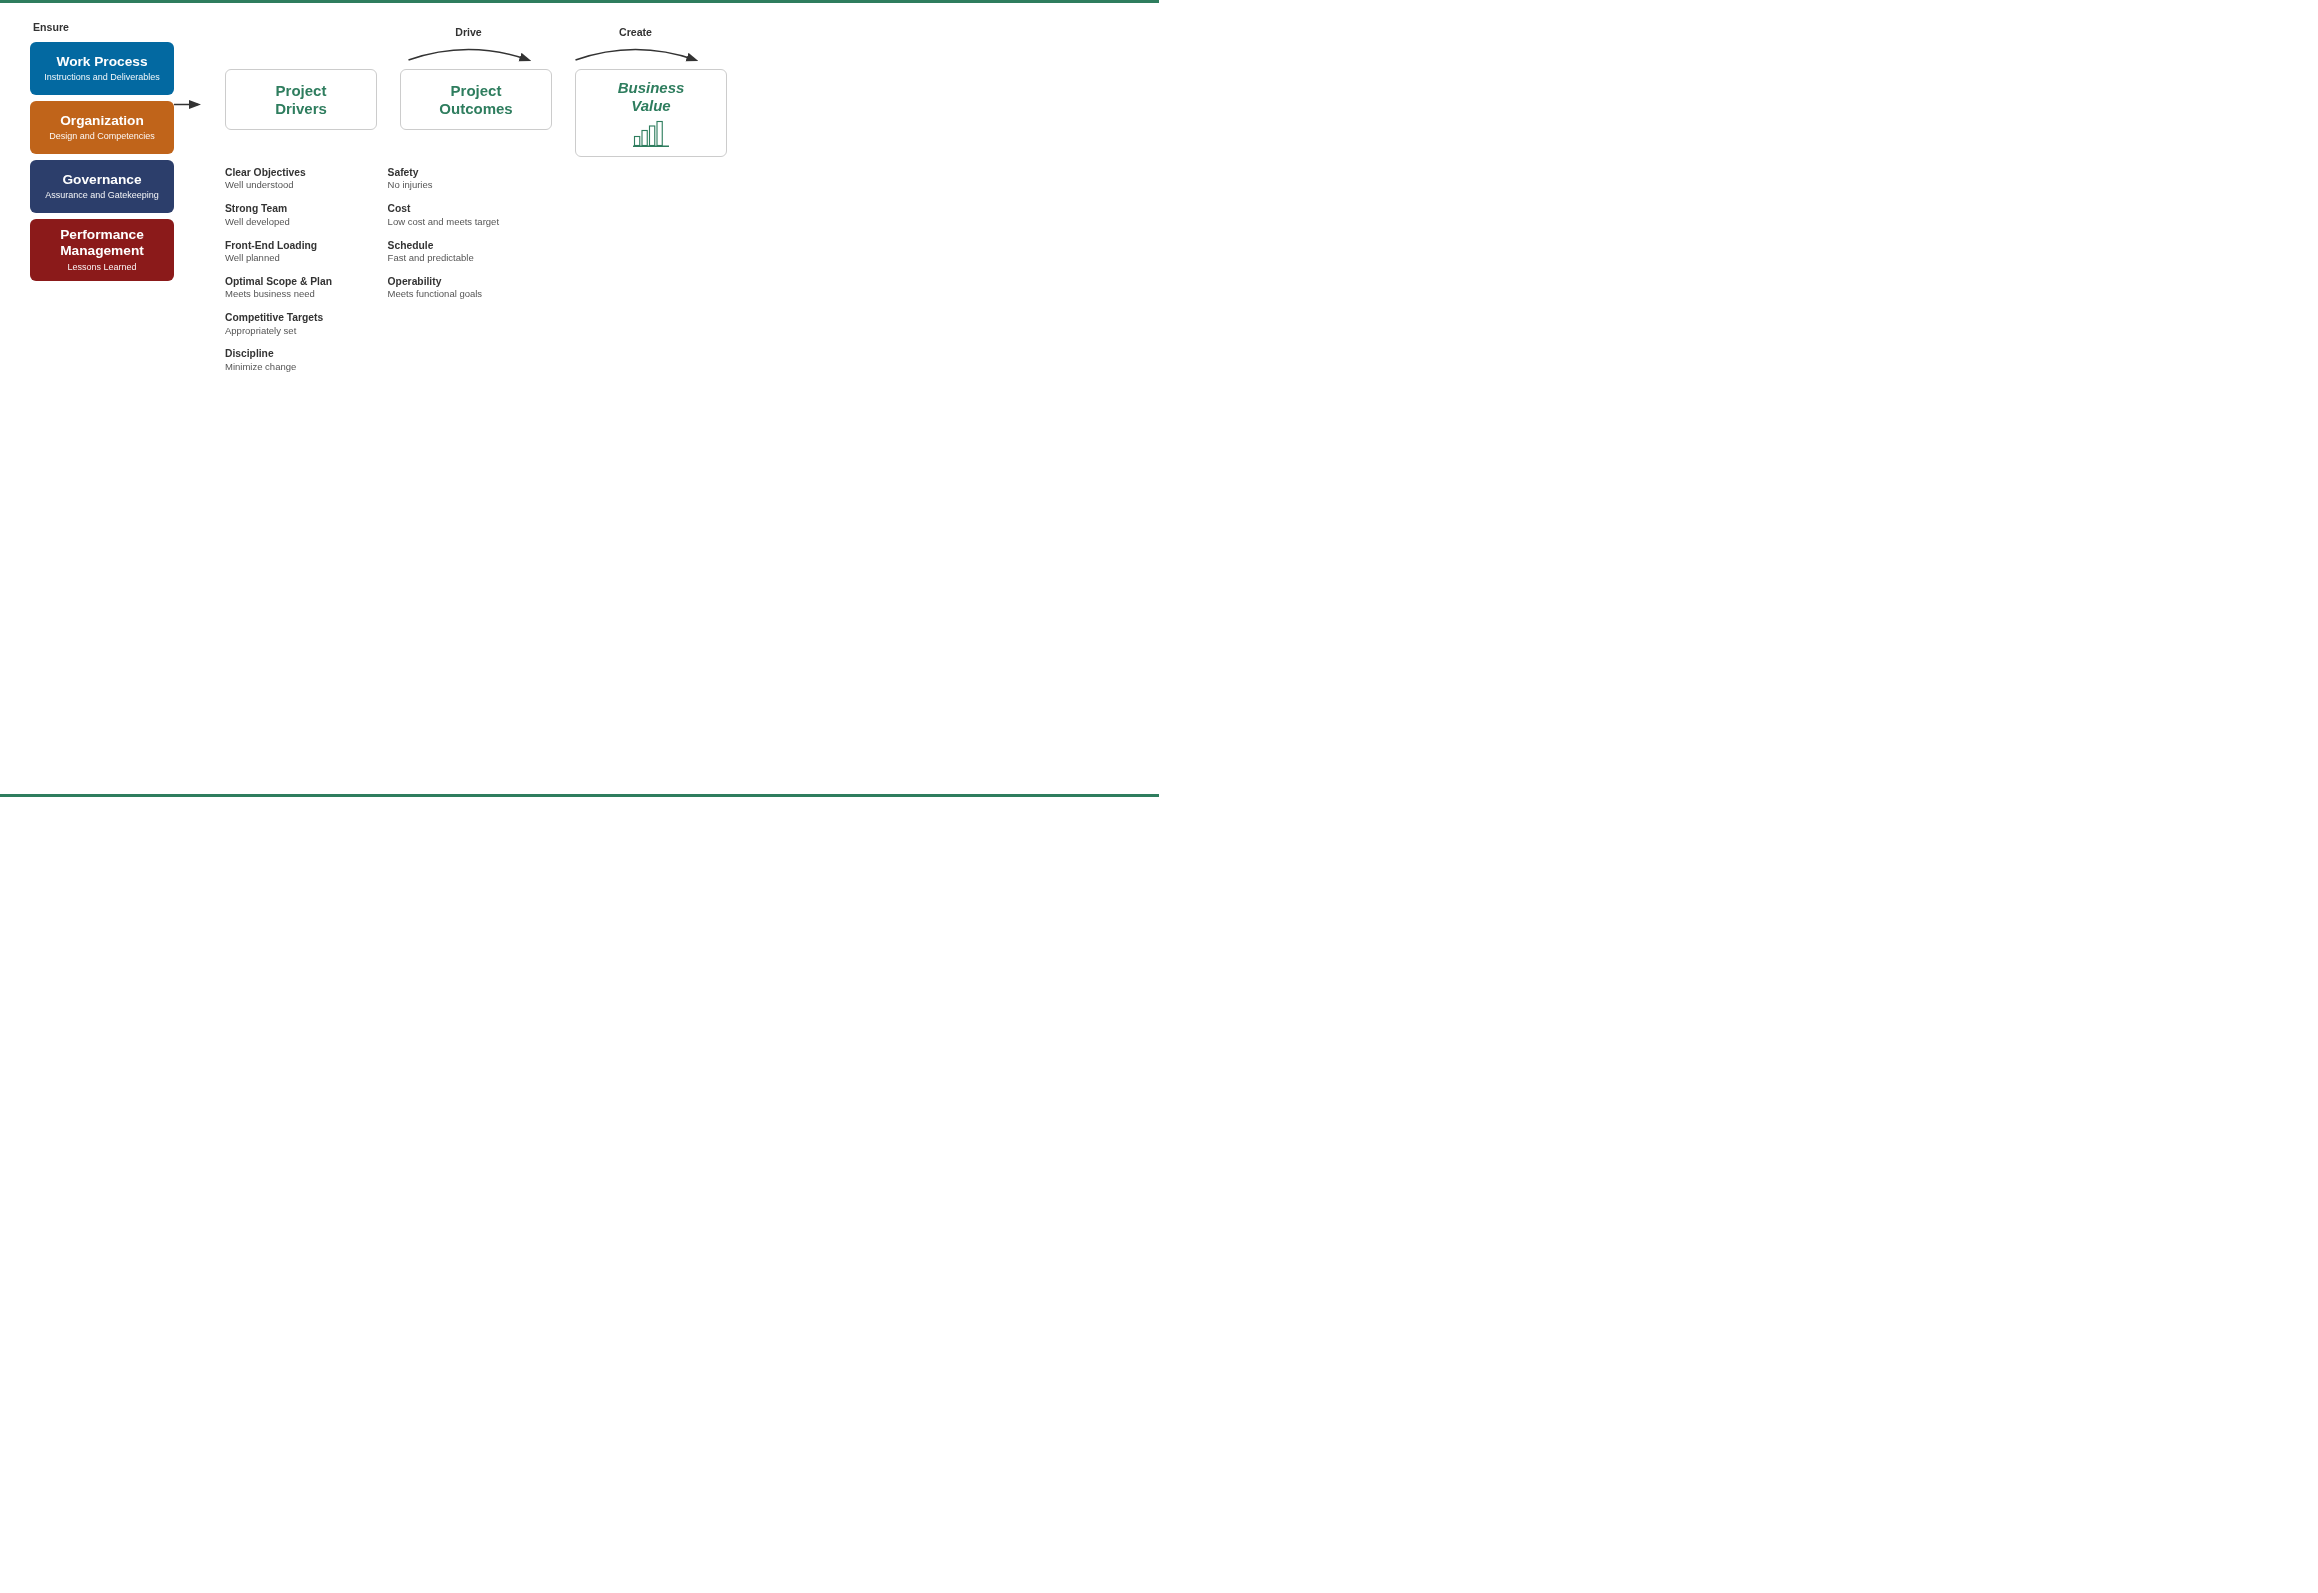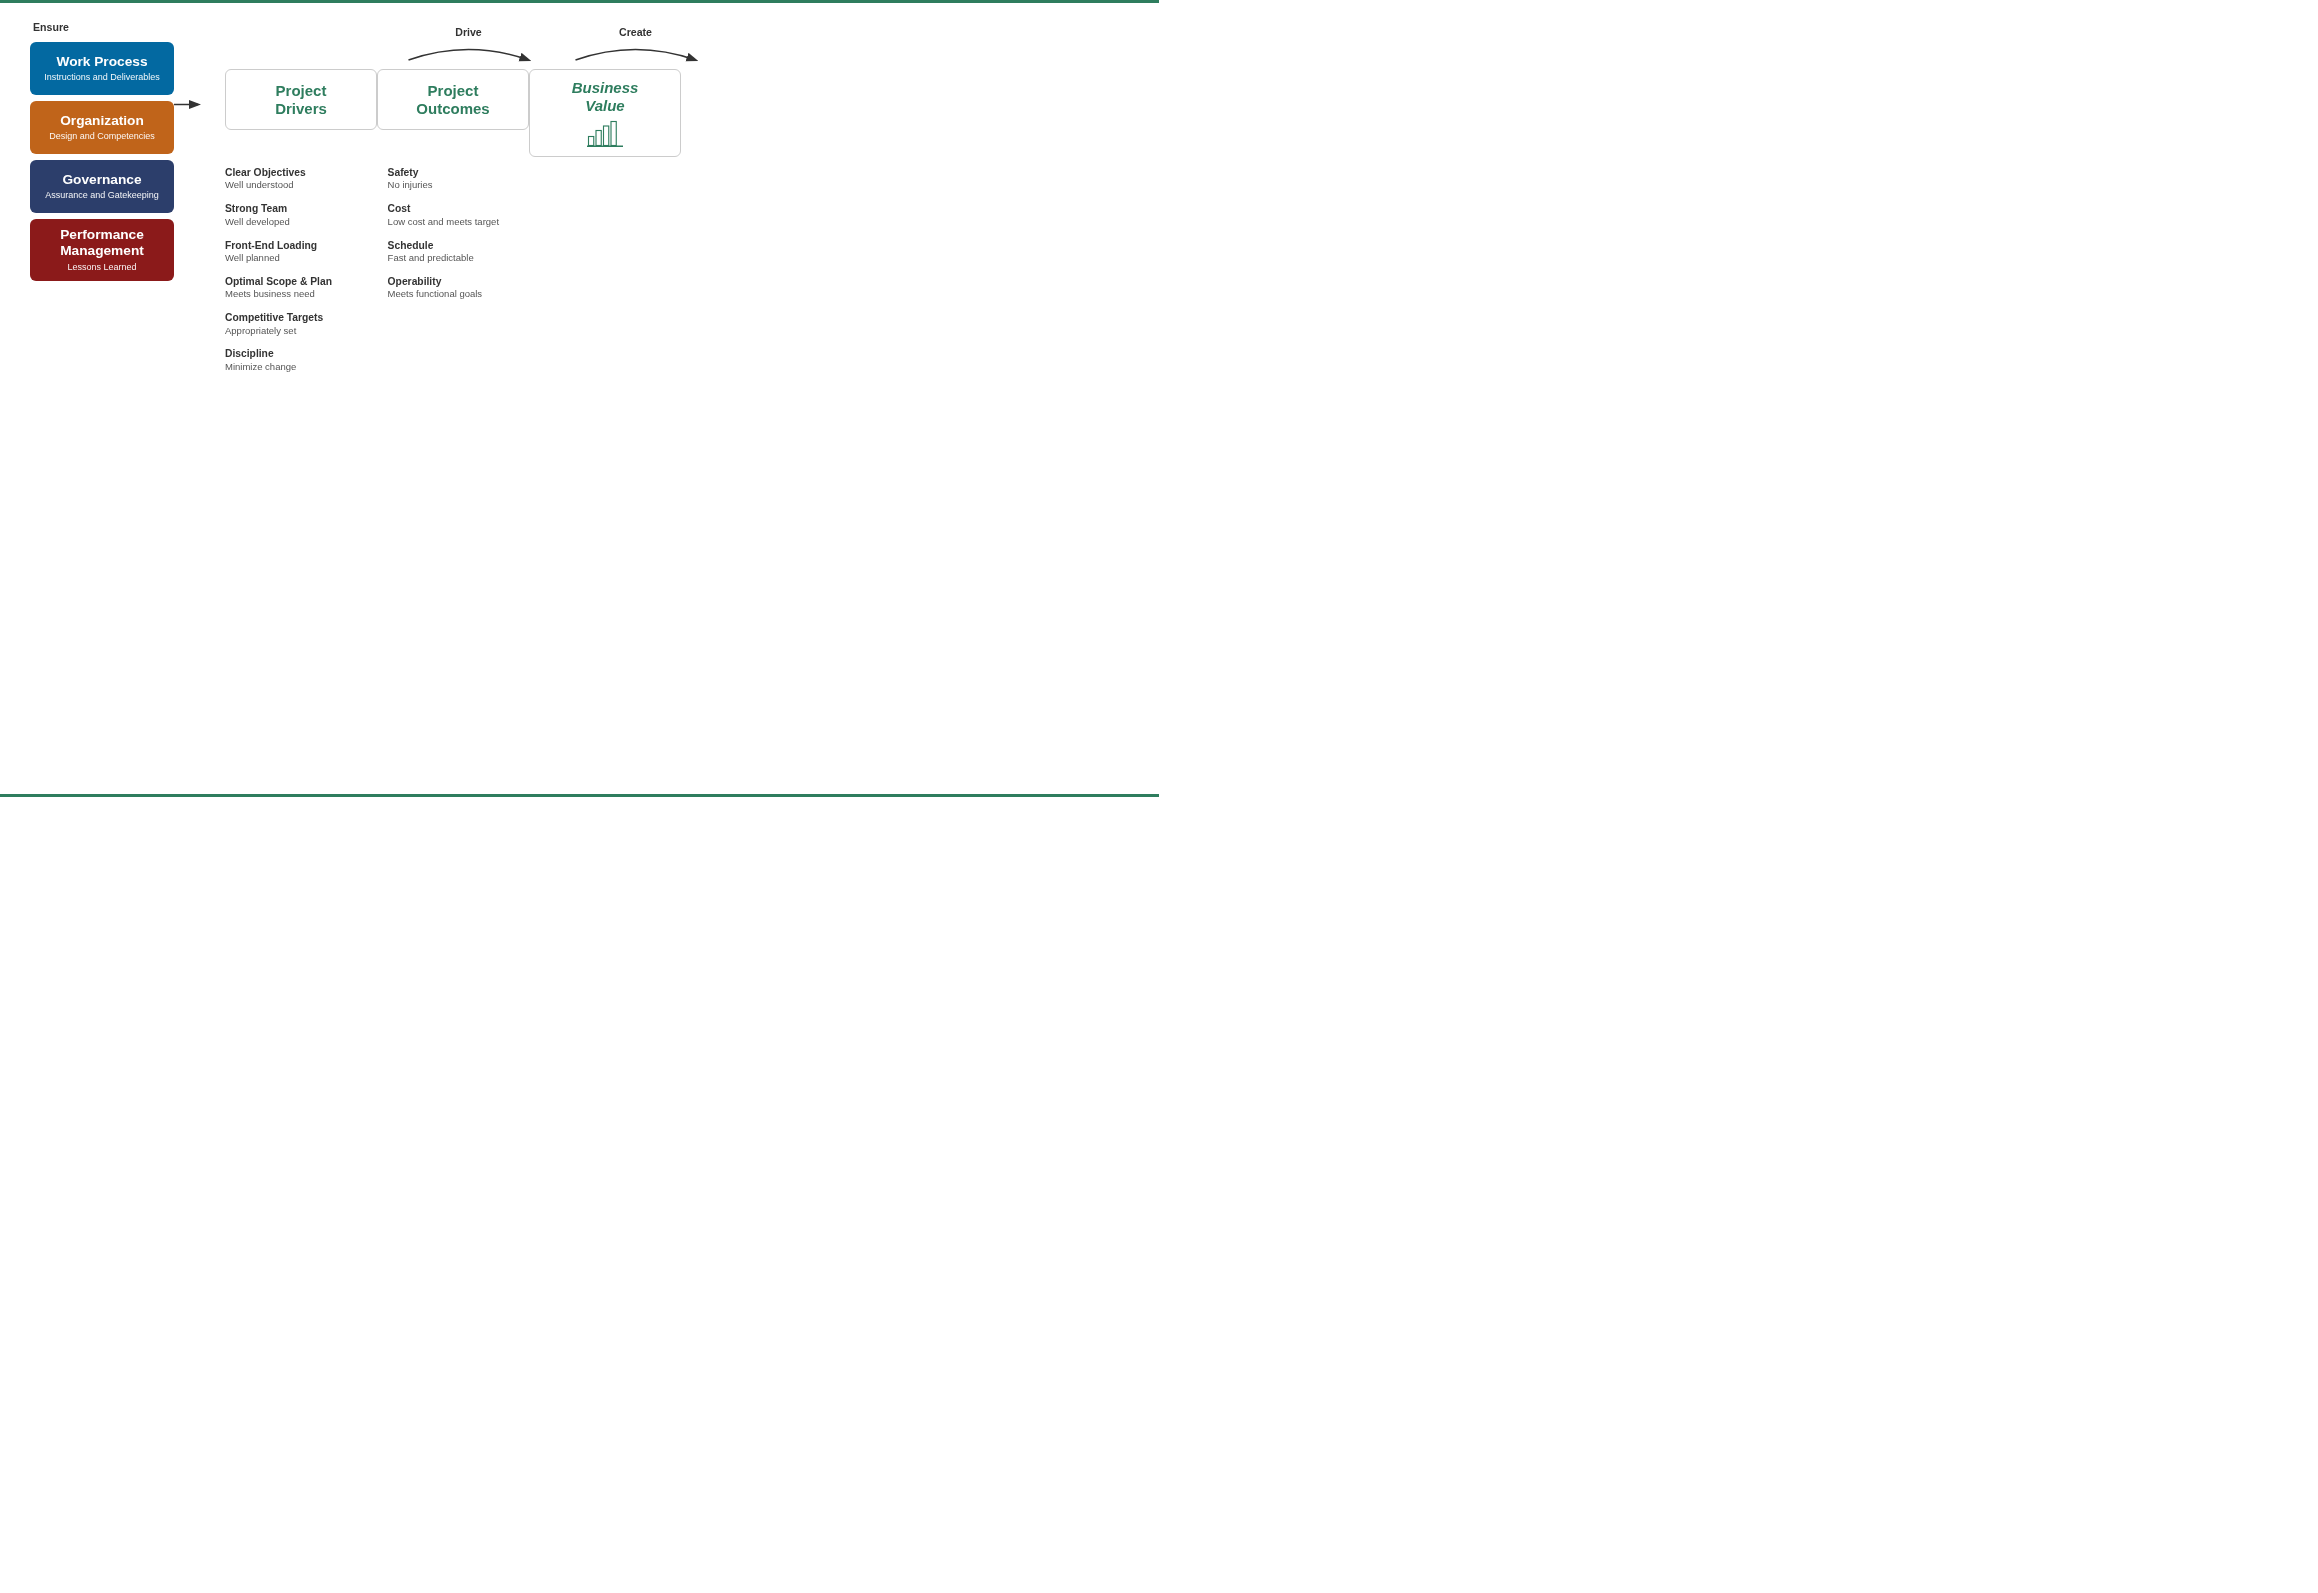--- a/index.html
+++ b/index.html
@@ -140,21 +140,21 @@
       opacity: 0.95;
     }
     .box-green { background: #0369a1; }
     .box-orange { background: #c0641a; }
     .box-navy { background: #2c3e6b; }
     .box-red { background: #8b1a1a; }
     .outcome-boxes-row {
       display: flex;
       flex-direction: row;
       align-items: flex-start;
-      gap: 0;
+      gap: 23px;
       margin-top: 3px;
       padding-left: 0;
     }
     .outcome-box {
       border: 1.1px solid #ccc;
       border-radius: 6px;
       padding: 9px 10.6px;
       text-align: center;
       background: #fff;
       width: 152px;

